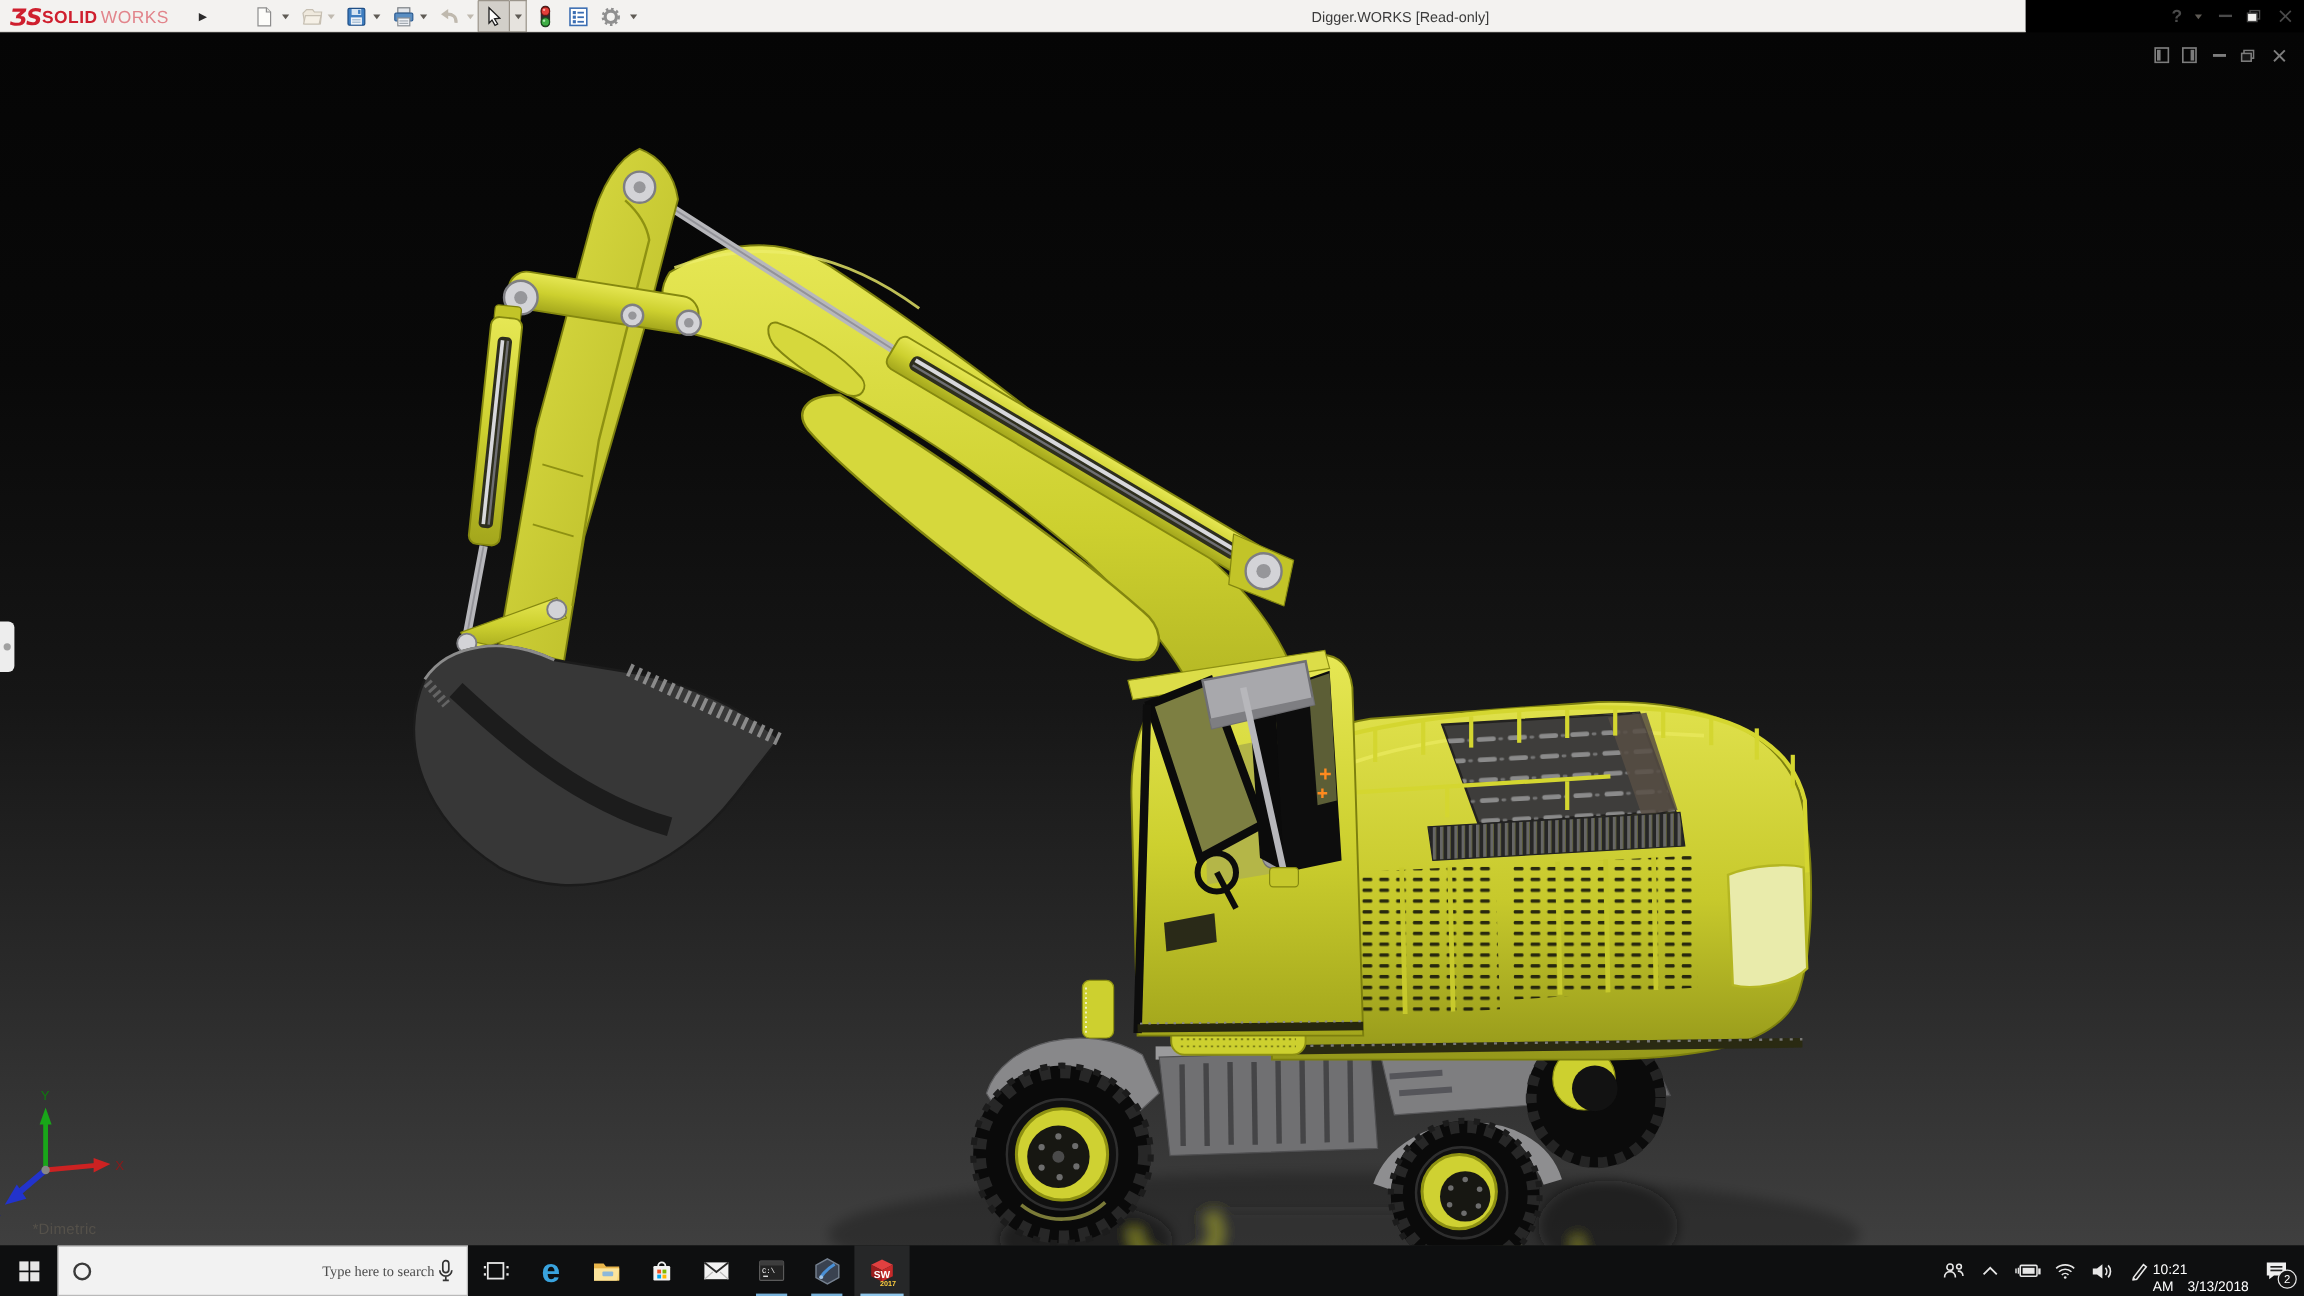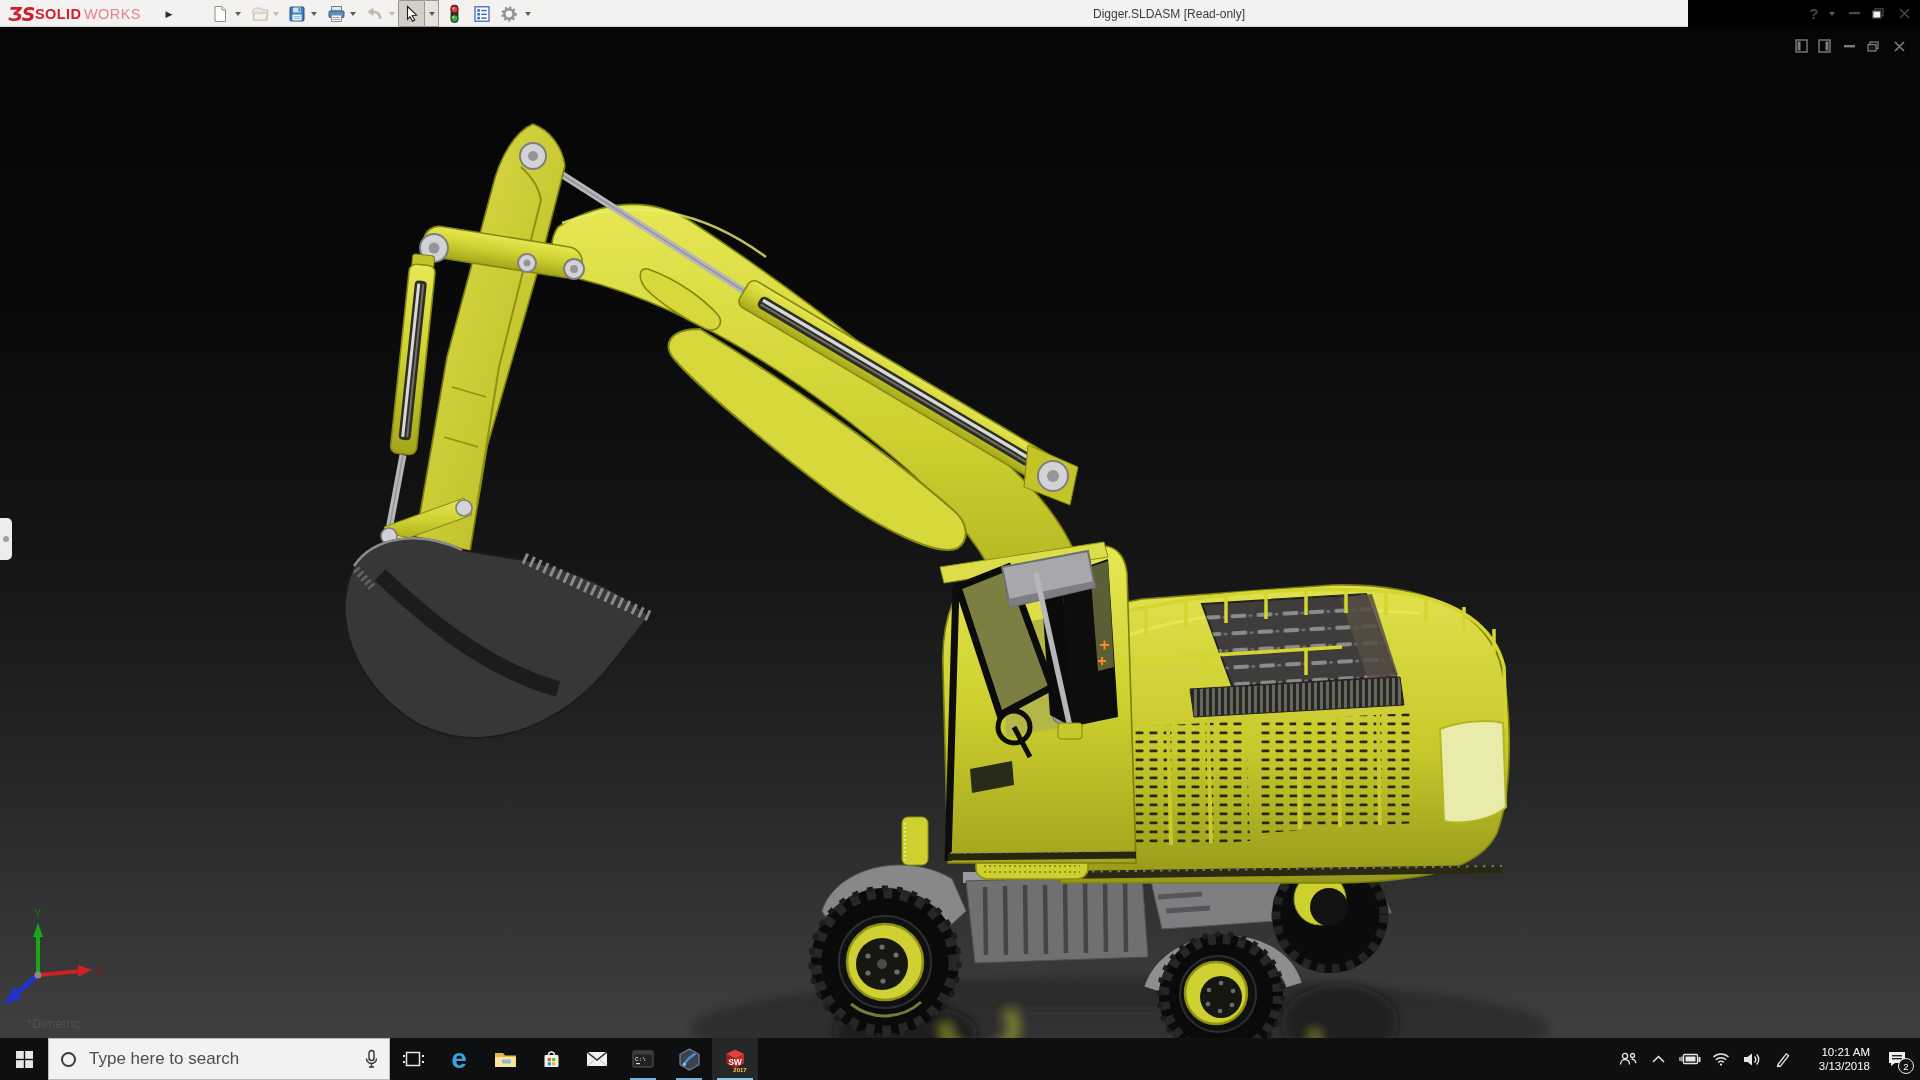--- a/index.html
+++ b/index.html
@@ -33,30 +33,30 @@
   .orient-label{position:absolute;left:27px;top:990px;font-size:12.5px;color:#55514a;letter-spacing:.3px;}
   svg.scene{position:absolute;left:0;top:0;width:1920px;height:1011px;display:block;}
 
   
   .taskbar{position:absolute;left:0;top:1038px;width:1920px;height:42px;background:#0e0f10;
     display:flex;align-items:stretch;}
   .tb-start{width:48px;display:flex;align-items:center;justify-content:center;}
   .tb-search{width:342px;background:#f2f2f2;border:1px solid #b9b9b9;display:flex;align-items:center;
     padding:0 10px 0 12px;}
   .tb-search .ring{width:15px;height:15px;border:2px solid #3a3a3a;border-radius:50%;flex:none;}
-  .tb-search input{flex:1;border:none;outline:none;background:transparent;font-size:17px;color:#333;
-    margin-left:11px;font-family:Liberation Sans, sans-serif;}
+  .tb-search input{flex:1;border:none;outline:none;background:transparent;font-size:12px;color:#333;
+    margin-left:11px;font-family:Liberation Serif, serif;text-align:right;}
   .tb-search input::placeholder{color:#4d4d4d;opacity:1;}
   .tb-app{width:46px;position:relative;display:flex;align-items:center;justify-content:center;}
   .tb-app.active{background:rgba(255,255,255,.10);}
   .runline{position:absolute;bottom:0;left:10px;right:10px;height:2.5px;background:#76b0d8;}
   .tb-app.active .runline{left:5px;right:5px;background:#8fc6ea;}
   .tb-spacer{flex:1;}
   .tray-ic{width:31px;display:flex;align-items:center;justify-content:center;}
-  .tb-clock{width:76px;display:flex;flex-direction:column;align-items:flex-end;justify-content:center;
+  .tb-clock{width:76px;display:flex;flex-direction:row;align-items:flex-end;justify-content:center;
     color:#fff;font-size:11.5px;line-height:14px;padding-right:4px;}
   .tb-badge{width:46px;display:flex;align-items:center;justify-content:center;position:relative;}
   .badge-num{position:absolute;right:6px;bottom:6px;width:16px;height:16px;border-radius:50%;
     background:#141414;border:1.5px solid #e8e8e8;color:#fff;font-size:9.5px;display:flex;
     align-items:center;justify-content:center;}
 </style>
 </head>
 <body>
 
 <div class="titlebar">
@@ -159,21 +159,21 @@
     <svg width="20" height="20" viewBox="0 0 20 20">
       <circle cx="10" cy="10" r="6.6" fill="none" stroke="#8f8f8f" stroke-width="2.1" stroke-dasharray="2.1 2.35"></circle>
       <circle cx="10" cy="10" r="4.7" fill="none" stroke="#8f8f8f" stroke-width="2.6"></circle>
       <circle cx="10" cy="10" r="1.9" fill="#f3f2f0"></circle>
     </svg>
   </div>
   <div class="tb-caret" style="left:522px">
       <span class="caret"></span>
     </div>
 
-  <div class="win-title">Digger.SLDASM [Read-only]</div>
+  <div class="win-title">Digger.WORKS [Read-only]</div>
 
   <div class="winctl" style="left:1804px;width:20px;font-size:14.5px;font-weight:bold">
       <span>?</span>
     </div>
   <div class="tb-caret" style="left:1826px">
       <span class="caret"></span>
     </div>
   <div class="winctl" style="left:1843px;width:22px">
     <svg width="11" height="3" viewBox="0 0 11 3">
         <rect width="11" height="2.2" fill="#4a4a4a"></rect>

